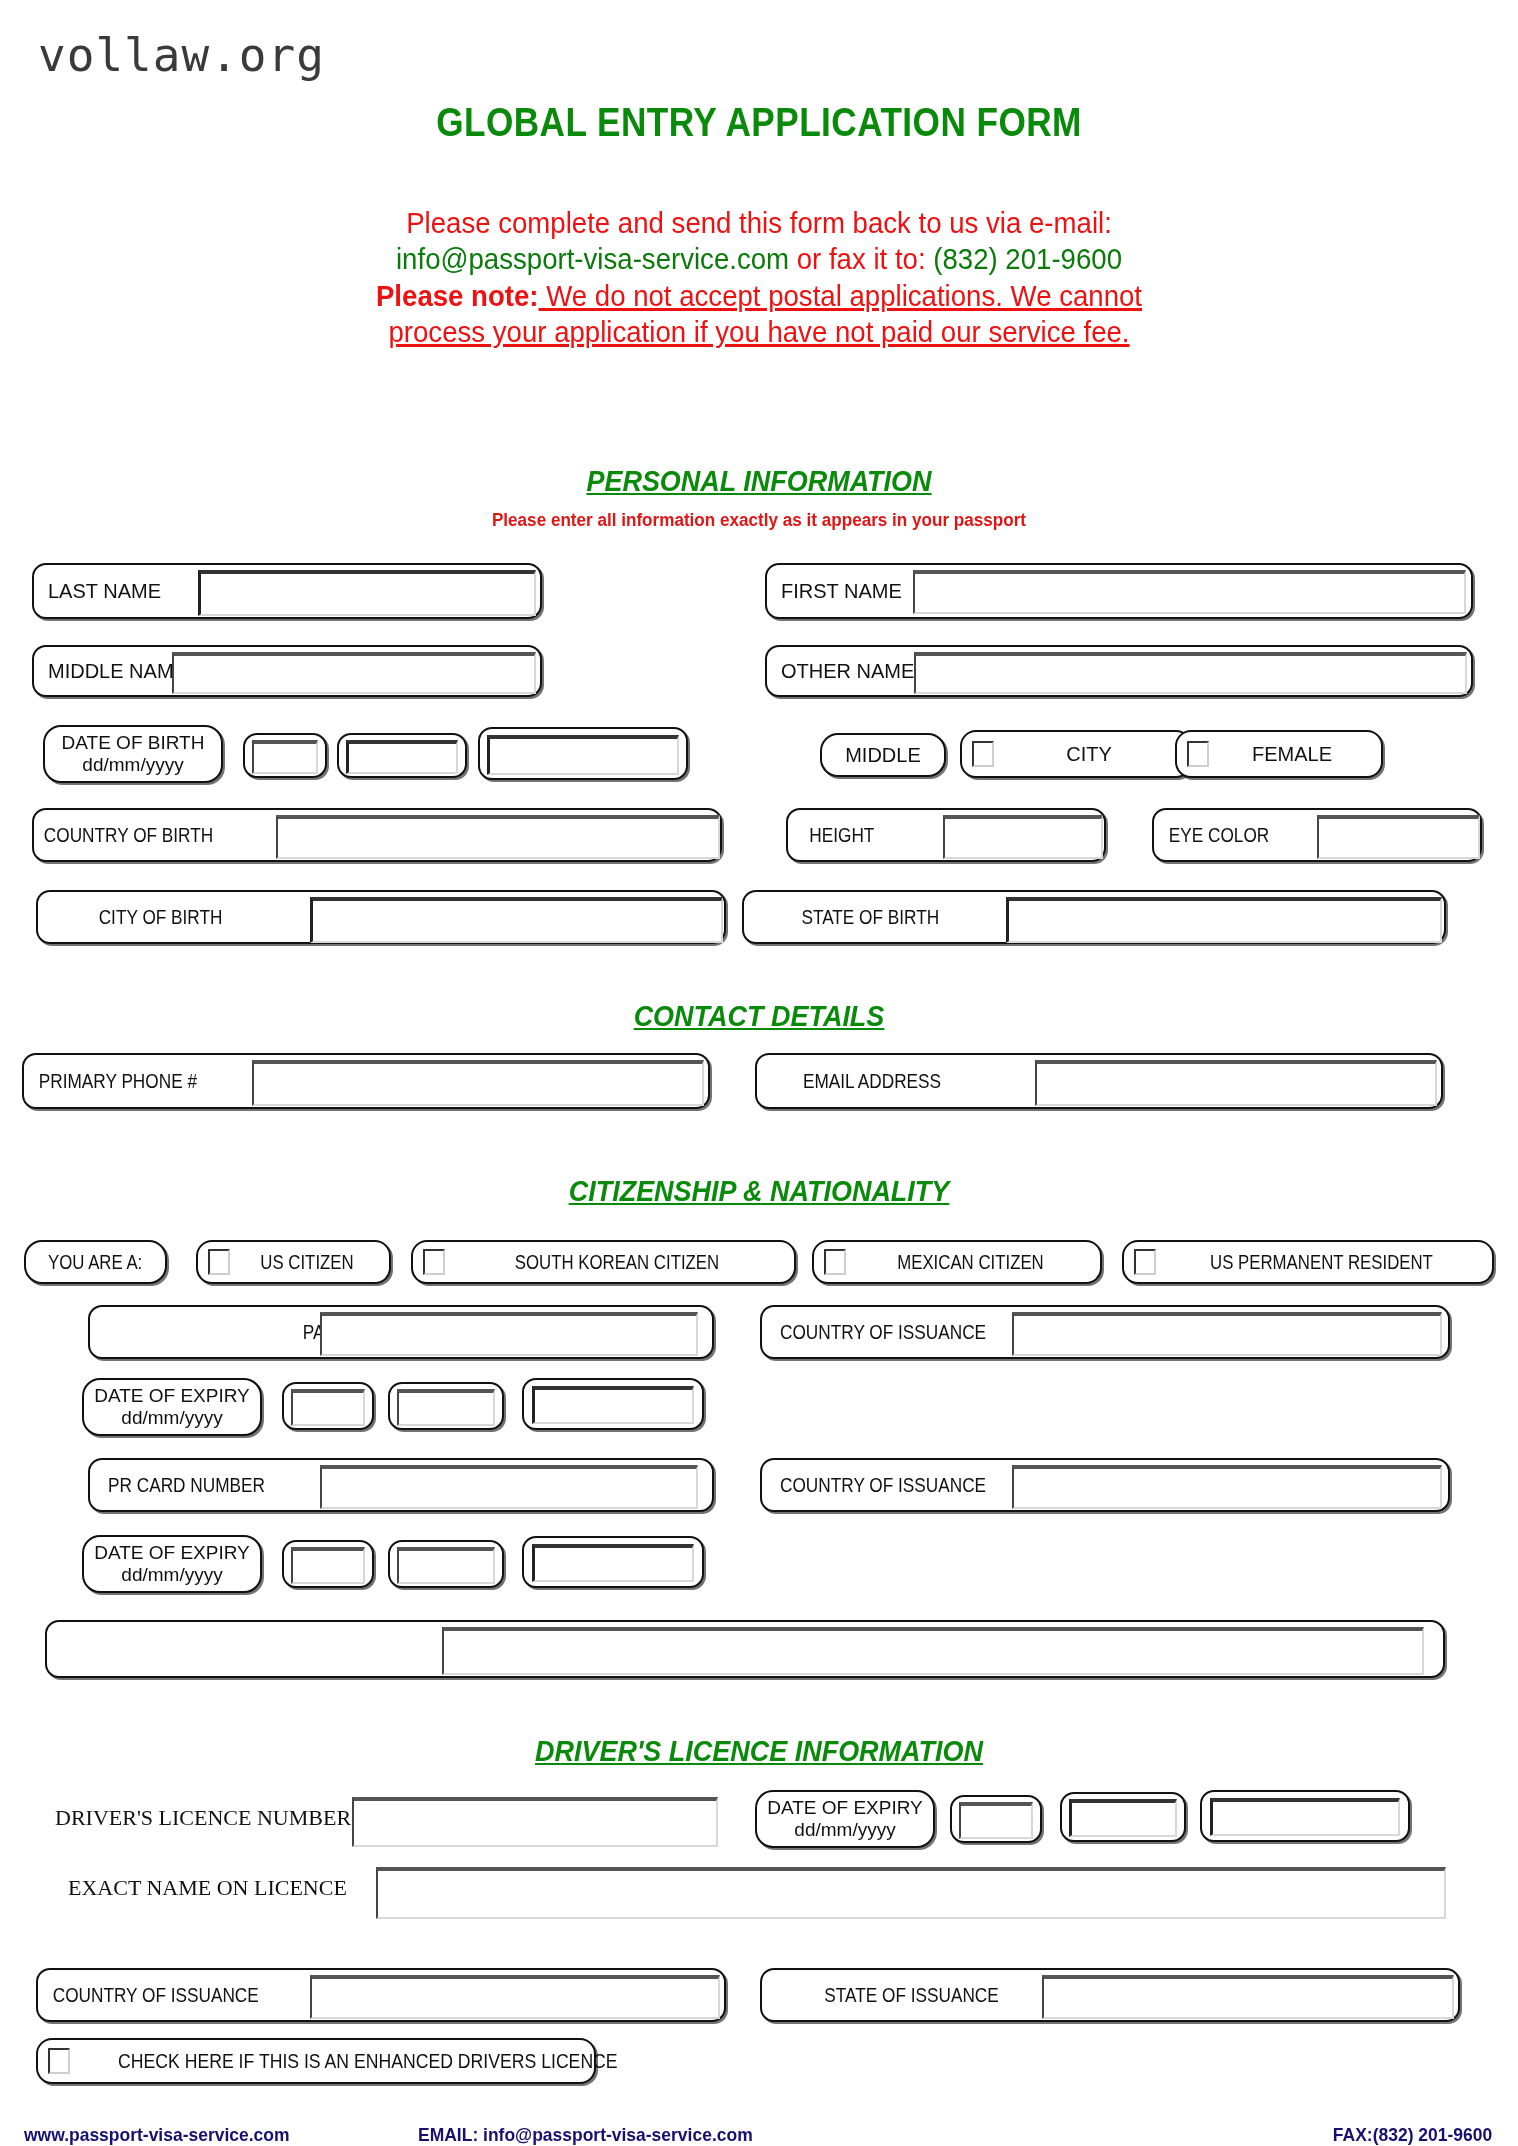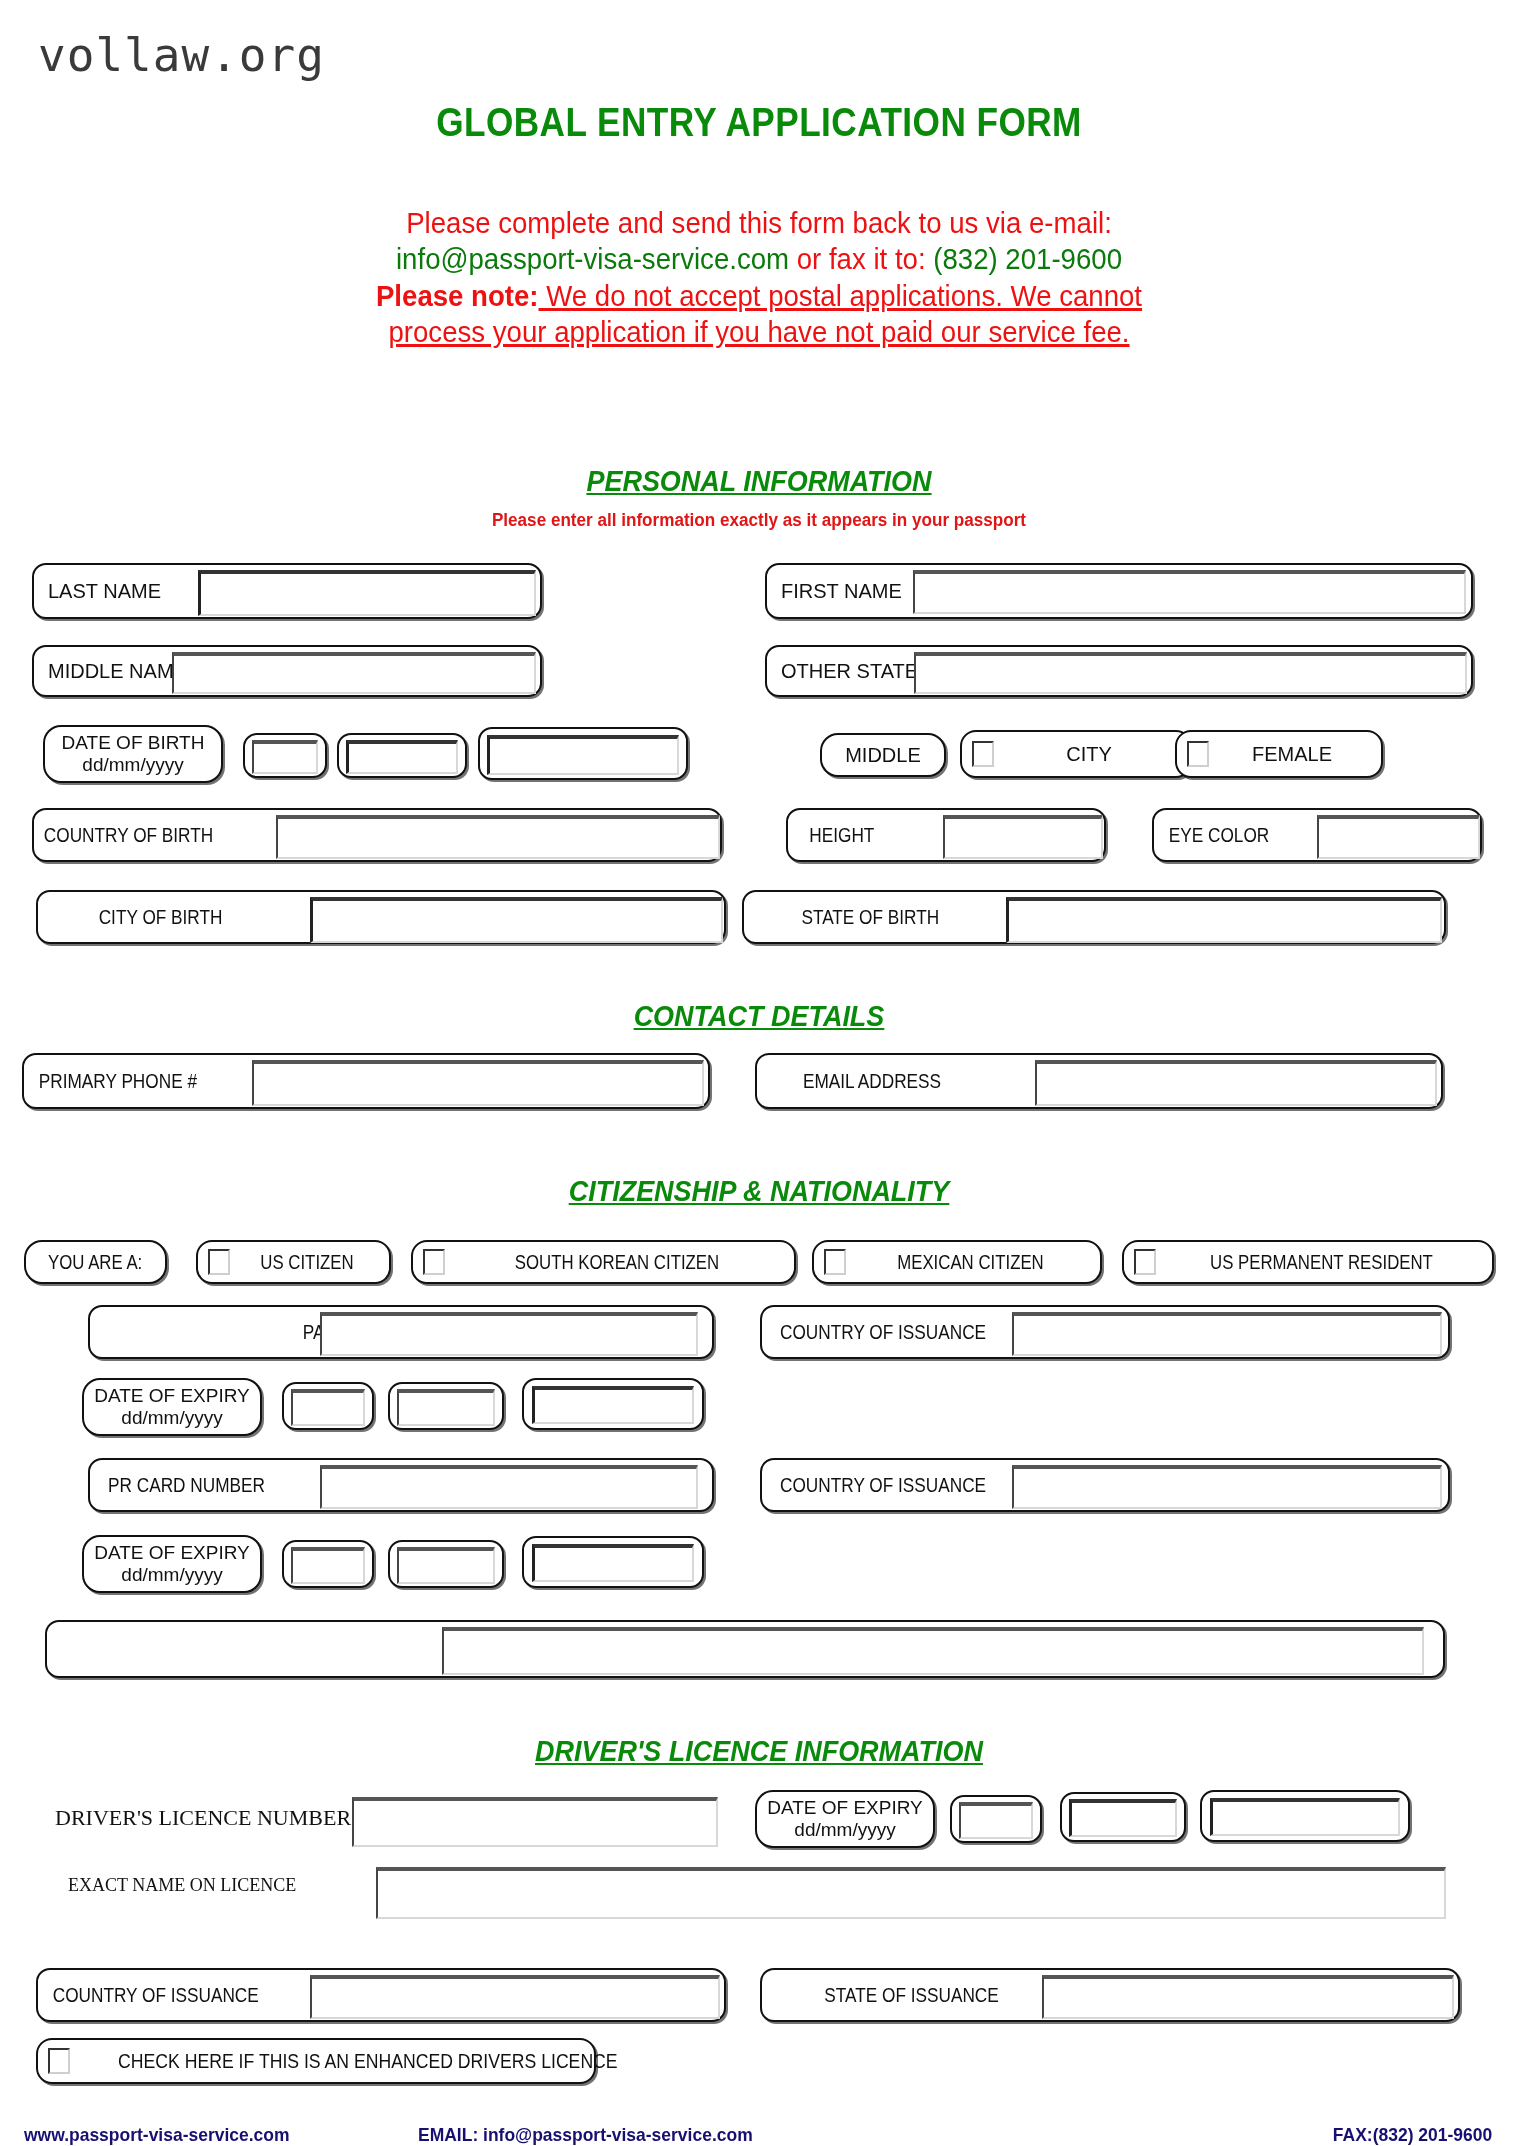--- a/index.html
+++ b/index.html
@@ -205,21 +205,21 @@
 <div class="fld" style="left:765px; top:563px; width:708px; height:56px;">
   <span class="lbl wide">FIRST NAME</span>
   <div class="inp" style="left:146px; top:5px; width:553px; height:44px;"></div>
 </div>
 
 <div class="fld" style="left:32px; top:645px; width:510px; height:52px;">
   <span class="lbl wide">MIDDLE NAME</span>
   <div class="inp" style="left:138px; top:5px; width:364px; height:42px;"></div>
 </div>
 <div class="fld" style="left:765px; top:645px; width:708px; height:52px;">
-  <span class="lbl wide">OTHER STATE</span>
+  <span class="lbl wide">OTHER NAME</span>
   <div class="inp" style="left:147px; top:5px; width:553px; height:42px;"></div>
 </div>
 
 <div class="fld" style="left:43px; top:725px; width:180px; height:58px; border-radius:18px; flex-direction:column; justify-content:center;">
   <span class="lbl ctr wide" style="font-size:19px; padding:0;">DATE OF BIRTH</span>
   <span class="lbl ctr wide" style="font-size:19px; padding:0;">dd/mm/yyyy</span>
 </div>
 <div class="datebox" style="left:243px; top:733px; width:84px; height:45px;">
   <div class="inp" style="left:7px; top:5px; width:66px; height:34px;"></div>
 </div>
@@ -360,21 +360,21 @@
 <div class="datebox" style="left:950px; top:1795px; width:92px; height:48px;">
   <div class="inp" style="left:7px; top:5px; width:74px; height:37px;"></div>
 </div>
 <div class="datebox" style="left:1060px; top:1792px; width:126px; height:50px;">
   <div class="inp heavy" style="left:7px; top:5px; width:108px; height:38px;"></div>
 </div>
 <div class="datebox" style="left:1200px; top:1790px; width:210px; height:52px;">
   <div class="inp heavy" style="left:8px; top:6px; width:190px; height:38px;"></div>
 </div>
 
-<div style="position:absolute; left:68px; top:1875px; font-family:'Liberation Serif', serif; font-size:18px; color:#111;">EXACT NAME ON LICENCE</div>
+<div style="position:absolute; left:68px; top:1875px; font-family:'Liberation Serif', serif; font-size:22px; color:#111;">EXACT NAME ON LICENCE</div>
 <div class="inp" style="left:376px; top:1867px; width:1070px; height:52px;"></div>
 
 <div class="fld" style="left:36px; top:1968px; width:690px; height:54px;">
   <span class="lbl" style="font-size:21px; padding-left:18px;">COUNTRY OF ISSUANCE</span>
   <div class="inp" style="left:272px; top:5px; width:410px; height:44px;"></div>
 </div>
 <div class="fld" style="left:760px; top:1968px; width:700px; height:54px;">
   <span class="lbl" style="font-size:21px; padding-left:76px;">STATE OF ISSUANCE</span>
   <div class="inp" style="left:280px; top:5px; width:412px; height:44px;"></div>
 </div>

